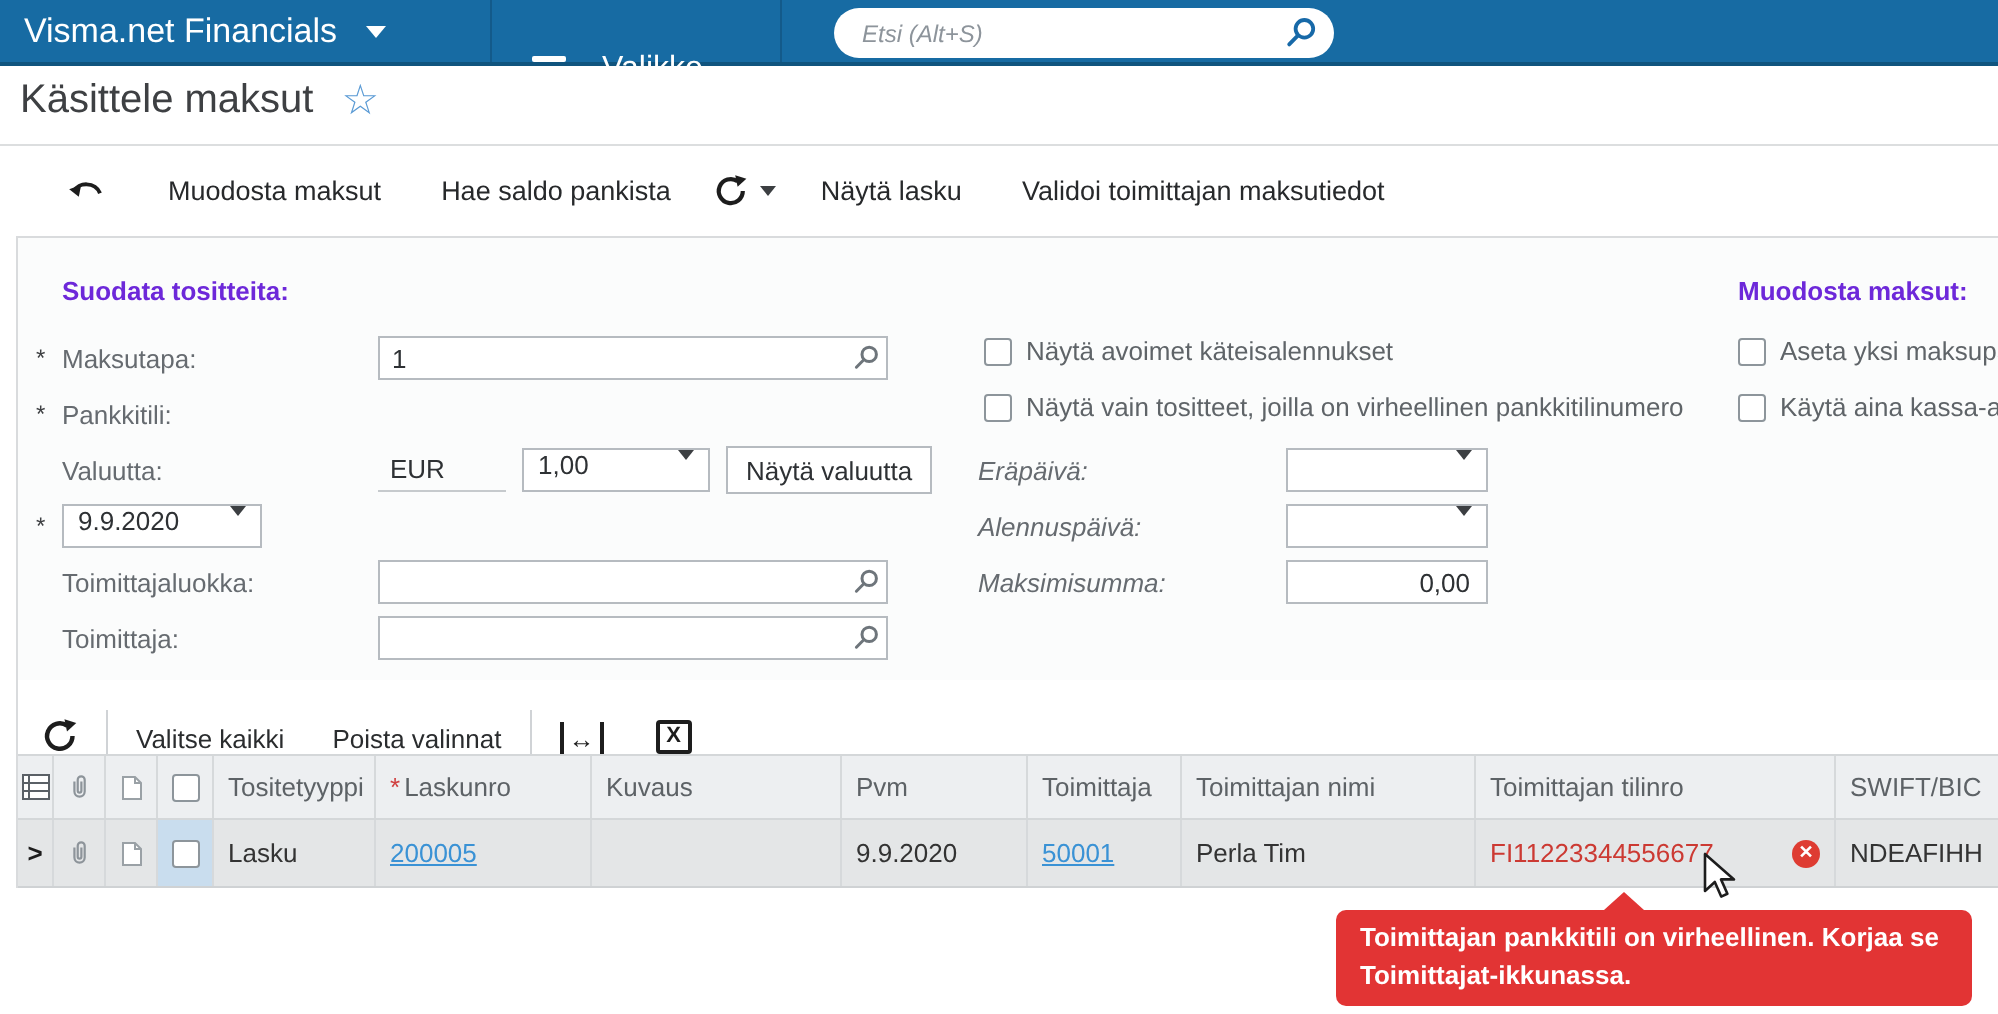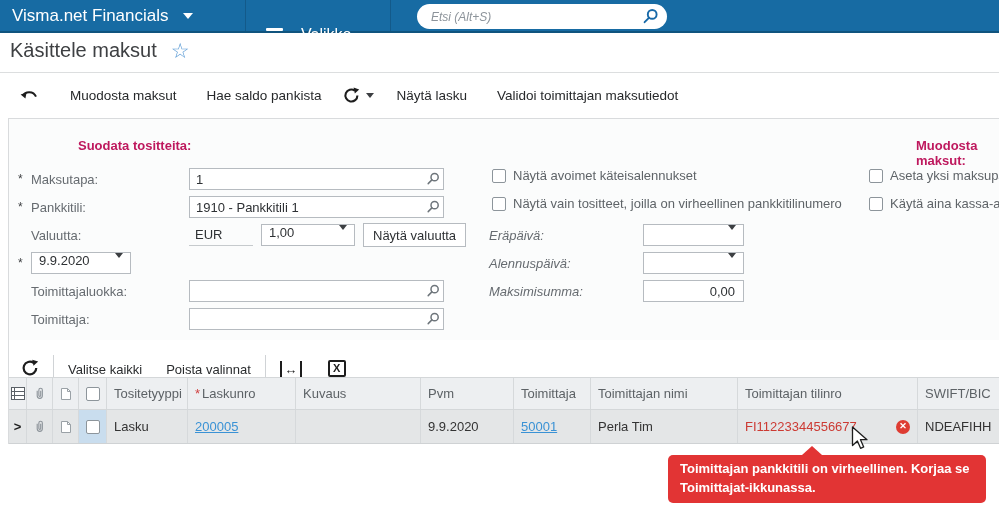--- a/index.html
+++ b/index.html
@@ -25,34 +25,34 @@
   .search-input::placeholder { color:#8d949b; font-style:italic; }
 
   
   .titlebar { position:absolute; left:10px; top:39px; display:flex; align-items:center; gap:14px; }
   .page-title { font-size:20px; font-weight:400; color:#3e4043; }
   .fav-star { font-size:21px; color:#5b9bd5; line-height:1; cursor:pointer; }
   .hr1 { position:absolute; left:0; top:72px; width:999px; height:1px; background:#dcdedf; }
 
   
   .toolbar { position:absolute; left:0; top:73px; width:999px; height:44px; display:flex;
-             align-items:center; padding-left:20px; }
+             align-items:center; padding-left:34px; }
   .tool-btn { font-size:13.5px; color:#27292b; background:none; border:none; cursor:pointer;
               font-family:"Liberation Sans", sans-serif; white-space:nowrap; }
   .tb-gap { width:30px; flex:0 0 30px; }
   .tb-gap-s { width:22px; flex:0 0 22px; }
   .icon-btn { background:none; border:none; cursor:pointer; display:flex; align-items:center; gap:6px; }
   .chev-d { width:0; height:0; border-left:4px solid transparent; border-right:4px solid transparent;
             border-top:5px solid #3c3f42; }
 
   
   .filter-panel { position:absolute; left:8px; top:118px; width:991px; height:222px;
                   background:#fbfcfc; border-top:1px solid #d9dbdd; border-left:1px solid #d9dbdd;
                   overflow:hidden; font-size:13px; }
-  .fp-head { position:absolute; font-weight:bold; color:#be185d;margin-left:47px; }
+  .fp-head { position:absolute; font-weight:bold; color:#6d28d9; }
   .f-row { position:absolute; height:22px; display:flex; align-items:center; }
   .req { width:13px; color:#3e4043; font-size:12px; flex:0 0 13px; }
   .f-label { color:#666b70; }
   .lab-l { flex:0 0 158px; }
   .lab-m { flex:0 0 154px;font-style:italic; }
   .lookup { position:relative; width:255px; height:22px; }
   .lookup input { width:100%; height:22px; border:1px solid #b6bbc0; padding:0 24px 0 6px; font-size:13px;
                   color:#2e3134; font-family:"Liberation Sans", sans-serif; outline:none; background:#fff; }
   .mag { position:absolute; right:4px; top:4px; cursor:pointer; }
   .ro-field { width:64px; height:22px; border-bottom:1px solid #c6cacd; display:flex; align-items:center;
@@ -185,27 +185,20 @@
         <svg class="mag" width="14" height="14" viewBox="0 0 14 14">
           <circle cx="8.6" cy="5.2" r="3.6" fill="none" stroke="#6e757b" stroke-width="1.5"></circle>
           <line x1="5.9" y1="7.9" x2="2.2" y2="11.6" stroke="#6e757b" stroke-width="1.5" stroke-linecap="round"></line>
         </svg>
       </span>
     </div>
 
     <div class="f-row" style="left:9px; top:77px">
       <span class="req">*</span>
       <span class="f-label lab-l">Pankkitili:</span>
-      <span class="lookup">
-        <input type="text" value="1910 - Pankkitili 1" style="">
-        <svg class="mag" width="14" height="14" viewBox="0 0 14 14">
-          <circle cx="8.6" cy="5.2" r="3.6" fill="none" stroke="#6e757b" stroke-width="1.5"></circle>
-          <line x1="5.9" y1="7.9" x2="2.2" y2="11.6" stroke="#6e757b" stroke-width="1.5" stroke-linecap="round"></line>
-        </svg>
-      </span>
     </div>
 
     <div class="f-row" style="left:9px; top:105px">
       <span class="req"></span>
       <span class="f-label lab-l">Valuutta:</span>
       <span class="ro-field">EUR</span>
       <span class="combo" style="width:94px; margin-left:8px">
         <span>1,00</span>
         <span class="chev-d"></span>
       </span>

